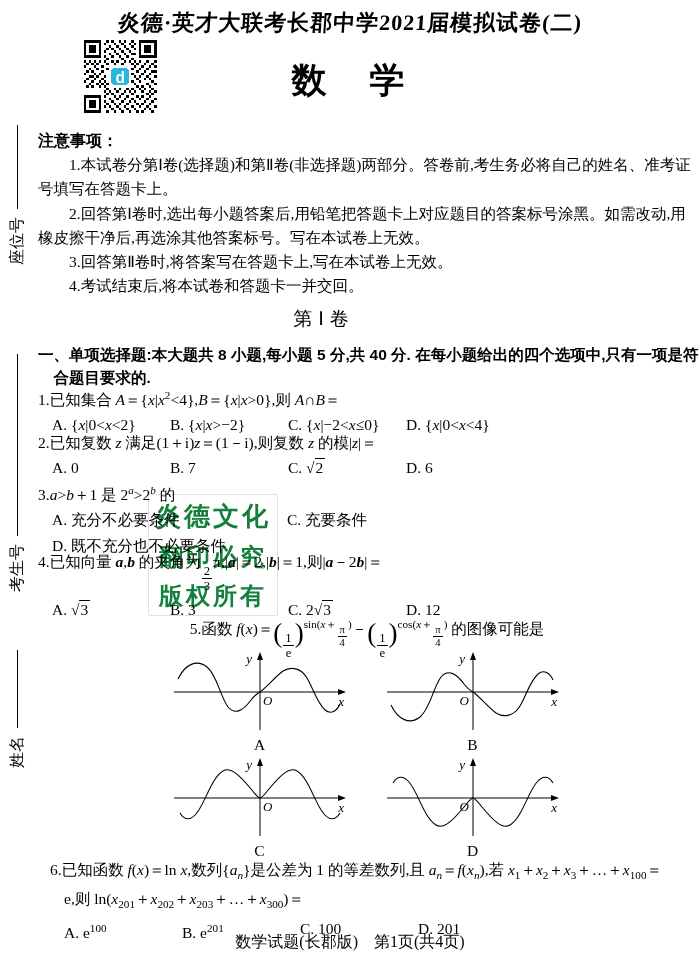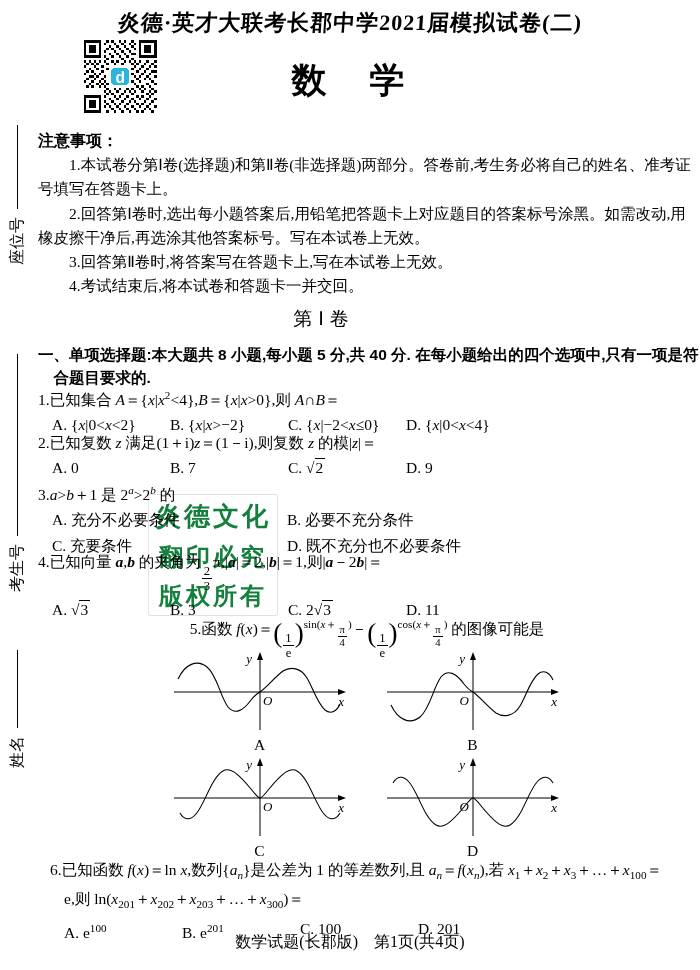--- a/index.html
+++ b/index.html
@@ -147,44 +147,43 @@
     <span>D. {<i>x</i>|0&lt;<i>x</i>&lt;4}</span>
   </div>
 </div>
 
 <div class="abs q" style="top:431px;">
   <div class="stem">2.已知复数 <i>z</i> 满足(1＋i)<i>z</i>＝(1－i),则复数 <i>z</i> 的模|<i>z</i>|＝</div>
   <div class="opts">
     <span>A. 0</span>
     <span>B. 7</span>
     <span>C. <span class="sq">√<span class="rd">2</span></span></span>
-    <span>D. 9</span>
+    <span>D. 6</span>
   </div>
 </div>
 
 <div class="abs q" style="top:478px;">
   <div class="stem">3.<i>a</i>&gt;<i>b</i>＋1 是 2<sup><i>a</i></sup>&gt;2<sup><i>b</i></sup> 的</div>
   <div class="opts2">
     <span>A. 充分不必要条件</span>
-    <span>B. 必要不充分条件</span>
     <span>C. 充要条件</span>
     <span>D. 既不充分也不必要条件</span>
   </div>
 </div>
 
 <div class="abs q" style="top:550px;">
   <div class="stem">4.已知向量 <b><i>a</i></b>,<b><i>b</i></b> 的夹角为<span class="fr">
         <span>2</span>
         <span>3</span>
       </span>π,|<b><i>a</i></b>|＝2,|<b><i>b</i></b>|＝1,则|<b><i>a</i></b>－2<b><i>b</i></b>|＝</div>
   <div class="opts" style="margin-top:4px;">
     <span>A. <span class="sq">√<span class="rd">3</span></span></span>
     <span>B. 3</span>
     <span>C. 2<span class="sq">√<span class="rd">3</span></span></span>
-    <span>D. 11</span>
+    <span>D. 12</span>
   </div>
 </div>
 
 <div class="abs q" style="top:612px;text-align:center;">
   <div class="stem">5.函数 <i>f</i>(<i>x</i>)＝<span class="bp">(</span><span class="fr">
         <span>1</span>
         <span>e</span>
       </span><span class="bp">)</span><sup>sin(<i>x</i>＋<span class="fr">
           <span>π</span>
           <span>4</span>

